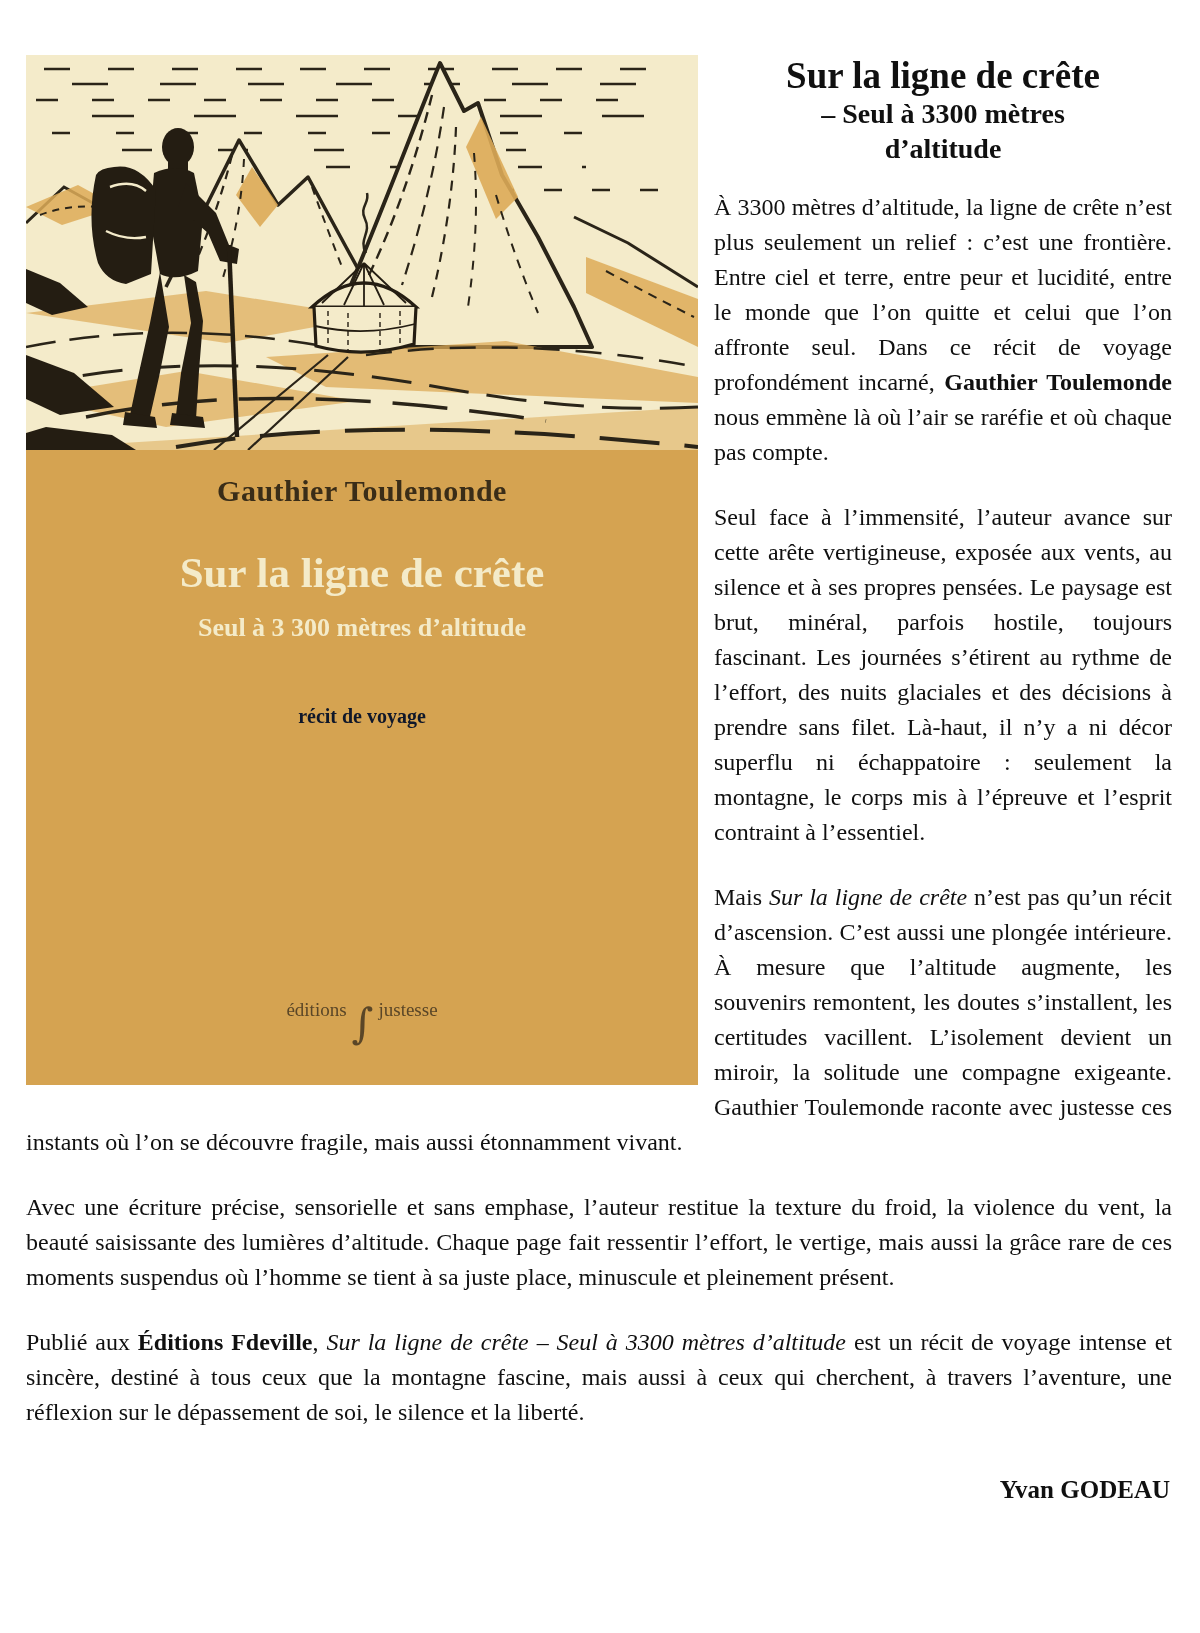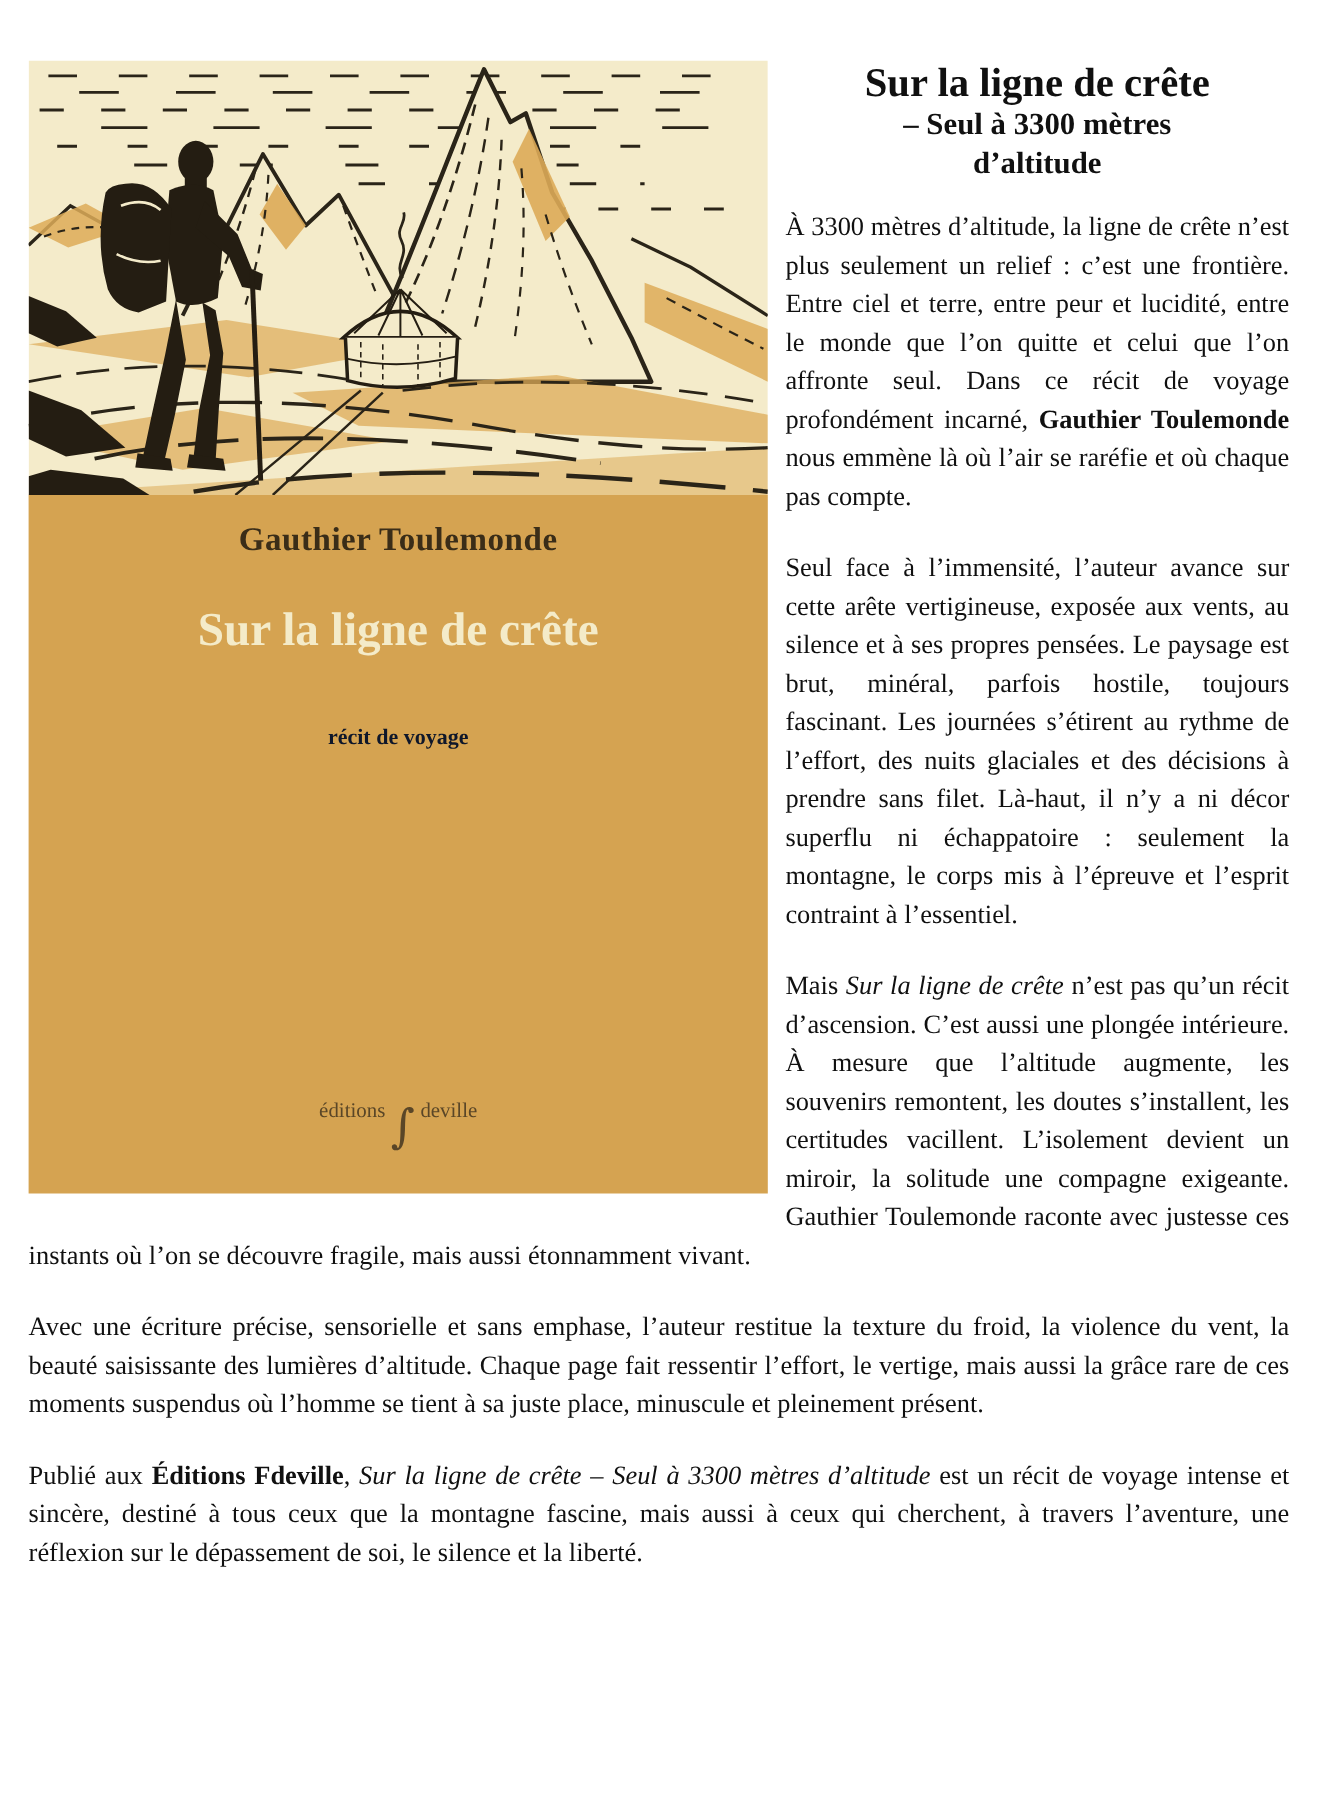--- a/index.html
+++ b/index.html
@@ -127,32 +127,34 @@
           <path d="M99,357 L129,362 L131,373 L97,370 Z"></path>
           <path d="M146,358 L177,362 L179,373 L144,370 Z"></path>
           <line x1="203" y1="190" x2="211" y2="382" stroke="#241d12" stroke-width="4.5"></line>
         </g>
       </svg>
     </div>
 
     <div class="band">
       <div class="cover-author">Gauthier Toulemonde</div>
       <div class="cover-title">Sur la ligne de crête</div>
+      <div class="cover-subtitle">Seul à 3 300 mètres d’altitude</div>
       <div class="cover-genre">récit de voyage</div>
       <div class="cover-publisher">
         <span>éditions</span>
         <span class="pub-glyph">∫</span>
-        <span>deville</span>
+        <span>justesse</span>
       </div>
     </div>
   </div>
 
   <h1 class="article-title">Sur la ligne de crête</h1>
   <div class="article-subtitle">– Seul à 3300 mètres</div>
   <div class="article-subtitle">d’altitude</div>
 
   <p class="body first"><span>À 3300 mètres d’altitude, la ligne de crête n’est plus seulement un relief : c’est une frontière. Entre ciel et terre, entre peur et lucidité, entre le monde que l’on quitte et celui que l’on affronte seul. Dans ce récit de voyage profondément incarné, </span><span style="font-weight: bold;">Gauthier Toulemonde</span><span> nous emmène là où l’air se raréfie et où chaque pas compte.</span></p>
   <p class="body"><span>Seul face à l’immensité, l’auteur avance sur cette arête vertigineuse, exposée aux vents, au silence et à ses propres pensées. Le paysage est brut, minéral, parfois hostile, toujours fascinant. Les journées s’étirent au rythme de l’effort, des nuits glaciales et des décisions à prendre sans filet. Là-haut, il n’y a ni décor superflu ni échappatoire : seulement la montagne, le corps mis à l’épreuve et l’esprit contraint à l’essentiel.</span></p>
   <p class="body"><span>Mais </span><span style="font-style: italic;">Sur la ligne de crête</span><span> n’est pas qu’un récit d’ascension. C’est aussi une plongée intérieure. À mesure que l’altitude augmente, les souvenirs remontent, les doutes s’installent, les certitudes vacillent. L’isolement devient un miroir, la solitude une compagne exigeante. Gauthier Toulemonde raconte avec justesse ces instants où l’on se découvre fragile, mais aussi étonnamment vivant.</span></p>
   <p class="body"><span>Avec une écriture précise, sensorielle et sans emphase, l’auteur restitue la texture du froid, la violence du vent, la beauté saisissante des lumières d’altitude. Chaque page fait ressentir l’effort, le vertige, mais aussi la grâce rare de ces moments suspendus où l’homme se tient à sa juste place, minuscule et pleinement présent.</span></p>
   <p class="body"><span>Publié aux </span><span style="font-weight: bold;">Éditions Fdeville</span><span>, </span><span style="font-style: italic;">Sur la ligne de crête – Seul à 3300 mètres d’altitude</span><span> est un récit de voyage intense et sincère, destiné à tous ceux que la montagne fascine, mais aussi à ceux qui cherchent, à travers l’aventure, une réflexion sur le dépassement de soi, le silence et la liberté.</span></p>
 
+  <div class="signature">Yvan GODEAU</div>
 </div>
 
 </body></html>

